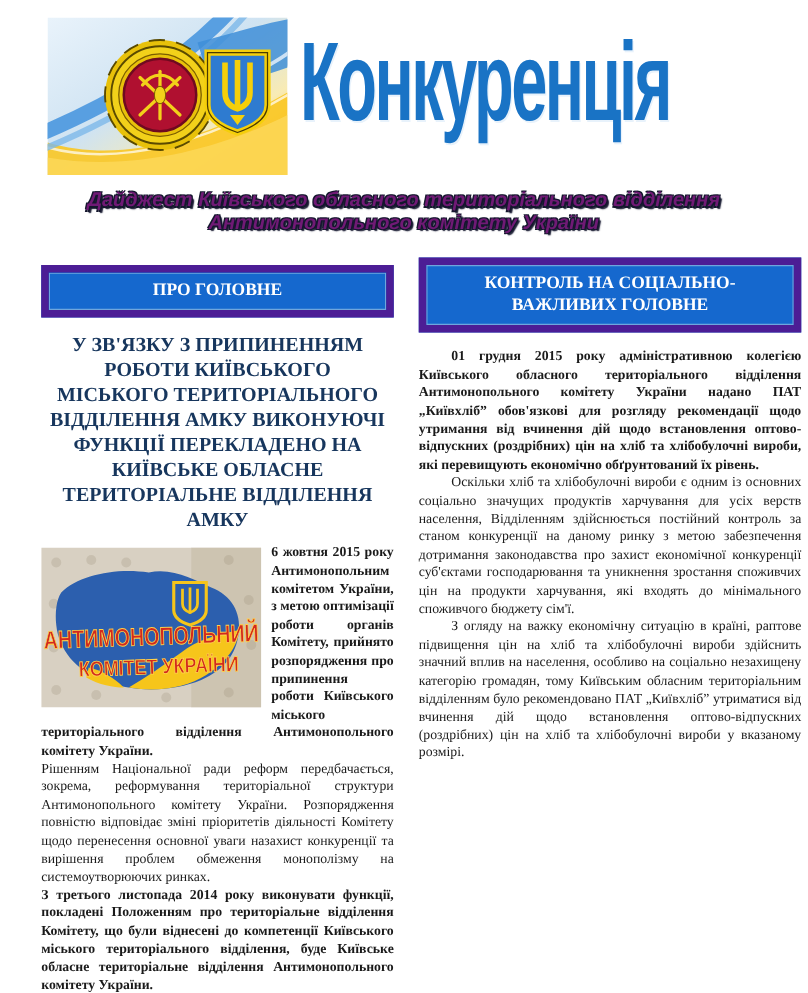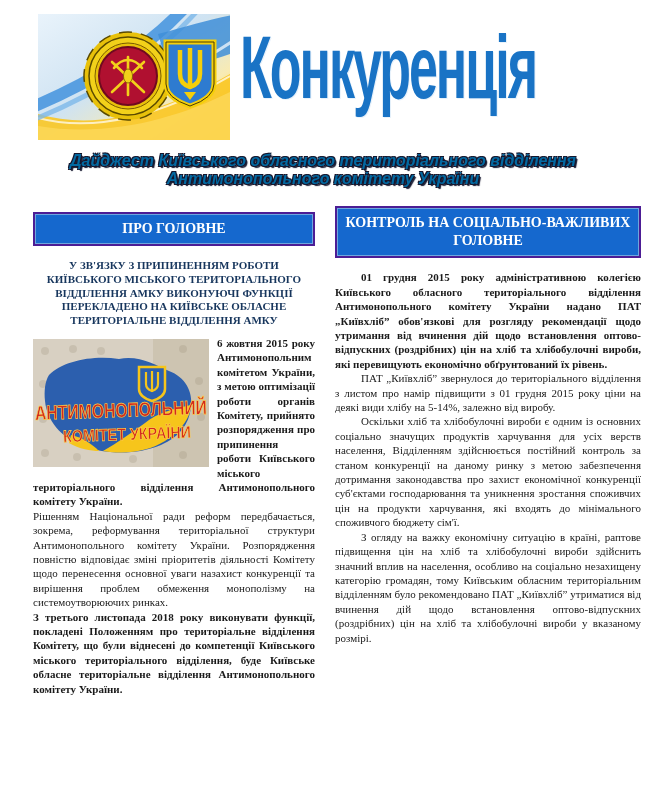--- a/index.html
+++ b/index.html
@@ -29,51 +29,51 @@
   }
 
   .digest-line {
     margin-top: 22px;
     text-align: center;
     font-family: "Liberation Sans", sans-serif;
     font-style: italic;
     font-weight: bold;
     font-size: 16px;
     letter-spacing: 0px;
-    color: #0369a1;
+    color: #701a75;
     text-shadow:
       -1px -1px 0 #15172e, 1px -1px 0 #15172e,
       -1px  1px 0 #15172e, 1px  1px 0 #15172e,
        2px  2px 1px #15172e;
   }
 
   
   .columns { display: flex; gap: 20px; padding: 18px 5px 0 33px; }
   .col { width: 282px; }
   .col.right { width: 306px; }
 
   .section-header {
     background: #1568CE;
-    border: 2px solid #4c1d95;
+    border: 6px solid #4c1d95;
     box-shadow: 0 0 0 1px #6ea6dd inset;
     color: #ffffff;
     font-weight: bold;
     font-size: 14px;
     line-height: 1.3;
     text-align: center;
     padding: 6px 8px;
   }
   .col.left .section-header { margin-top: 6px; }
 
   .headline {
     margin: 13px auto 8px auto;
     max-width: 272px;
     text-align: center;
     font-weight: bold;
-    font-size: 11px;
+    font-size: 16px;
     line-height: 1.25;
     color: #17365D;
   }
 
   .article { font-size: 11px; line-height: 1.31; text-align: justify; }
   .article p { margin: 0; }
   .b { font-weight: bold; }
   .ind { text-indent: 26px; }
   .col.right .article { margin-top: 12px; }
 
@@ -186,29 +186,28 @@
           </g>
 
           <g font-family="Liberation Sans, sans-serif" font-weight="bold" fill="#d3291d" stroke="#ffd24a" stroke-width="0.7">
             <text x="2" y="78" font-size="20" textLength="172" lengthAdjust="spacingAndGlyphs" transform="rotate(-2 88 72)">АНТИМОНОПОЛЬНИЙ</text>
             <text x="30" y="101" font-size="17" textLength="128" lengthAdjust="spacingAndGlyphs" transform="rotate(-2 94 96)">КОМІТЕТ УКРАЇНИ</text>
           </g>
         </svg>
 
         <p class="b">6 жовтня 2015 року Антимонопольним комітетом України, з метою оптимізації роботи органів Комітету, прийнято розпорядження про припинення роботи Київського міського територіального відділення Антимонопольного комітету України.</p>
         <p>Рішенням Національної ради реформ передбачається, зокрема, реформування територіальної структури Антимонопольного комітету України. Розпорядження повністю відповідає зміні пріоритетів діяльності Комітету щодо перенесення основної уваги назахист конкуренції та вирішення проблем обмеження монополізму на системоутворюючих ринках.</p>
-        <p class="b">З третього листопада 2018 року виконувати функції, покладені Положенням про територіальне відділення Комітету, що були віднесені до компетенції Київського міського територіального відділення, буде Київське обласне територіальне відділення Антимонопольного комітету України.</p>
+        <p class="b">З третього листопада 2014 року виконувати функції, покладені Положенням про територіальне відділення Комітету, що були віднесені до компетенції Київського міського територіального відділення, буде Київське обласне територіальне відділення Антимонопольного комітету України.</p>
       </div>
     </div>
 
     <div class="col right">
       <div class="section-header">КОНТРОЛЬ НА СОЦІАЛЬНО-ВАЖЛИВИХ ГОЛОВНЕ</div>
 
       <div class="article">
         <p class="b ind">01 грудня 2015 року адміністративною колегією Київського обласного територіального відділення Антимонопольного комітету України надано ПАТ „Київхліб” обов'язкові для розгляду рекомендації щодо утримання від вчинення дій щодо встановлення оптово-відпускних (роздрібних) цін на хліб та хлібобулочні вироби, які перевищують економічно обґрунтований їх рівень.</p>
-        <p class="ind">ПАТ „Київхліб” звернулося до територіального відділення з листом про намір підвищити з 01 грудня 2015 року ціни на деякі види хлібу на 5-14%, залежно від виробу.</p>
         <p class="ind">Оскільки хліб та хлібобулочні вироби є одним із основних соціально значущих продуктів харчування для усіх верств населення, Відділенням здійснюється постійний контроль за станом конкуренції на даному ринку з метою забезпечення дотримання законодавства про захист економічної конкуренції суб'єктами господарювання та уникнення зростання споживчих цін на продукти харчування, які входять до мінімального споживчого бюджету сім'ї.</p>
         <p class="ind">З огляду на важку економічну ситуацію в країні, раптове підвищення цін на хліб та хлібобулочні вироби здійснить значний вплив на населення, особливо на соціально незахищену категорію громадян, тому Київським обласним територіальним відділенням було рекомендовано ПАТ „Київхліб” утриматися від вчинення дій щодо встановлення оптово-відпускних (роздрібних) цін на хліб та хлібобулочні вироби у вказаному розмірі.</p>
       </div>
     </div>
 
   </div>
 </div>
 
 </body></html>

